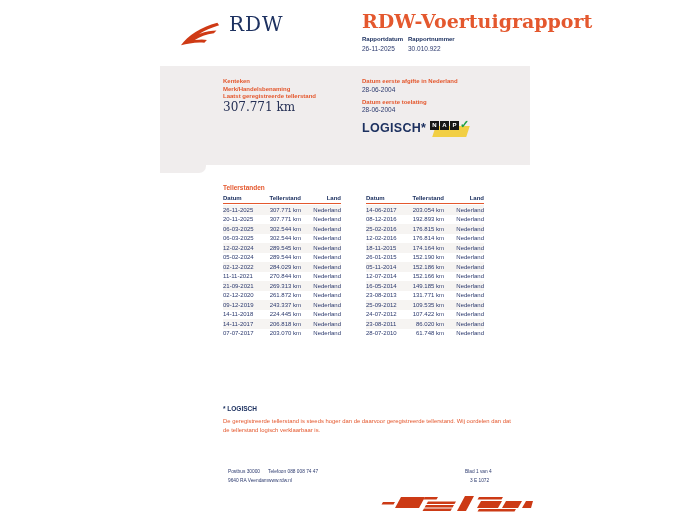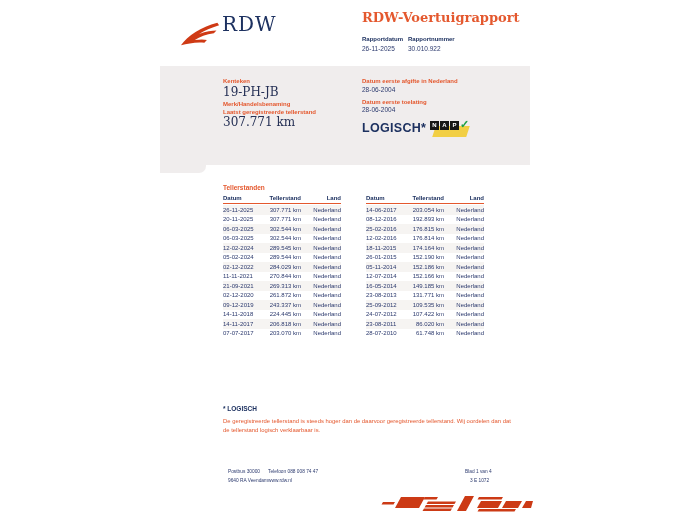--- a/index.html
+++ b/index.html
@@ -7,31 +7,31 @@
   body {
     position: relative;
     background: #ffffff;
     font-family: "Liberation Sans", sans-serif;
     color: #2c3a6e;
     overflow: hidden;
   }
   .abs { position: absolute; }
 
   
-  .brand { left: 178px; top: 14px; display: flex; }
+  .brand { left: 178px; top: 14px; display: flex; gap: 7px; }
   .brand svg { margin-top: 7px; }
   .brand-text {
     font-family: "DejaVu Serif", serif;
     font-size: 20px; line-height: 20px;
     color: #1d3160; letter-spacing: 1px;
   }
   .title {
     left: 362px; top: 10px;
     font-family: "DejaVu Serif", serif;
-    font-weight: bold; font-size: 13px;
+    font-weight: bold; font-size: 19px;
     color: #e4582e;
   }
   .meta { left: 362px; top: 36px; display: flex; }
   .meta-item { width: 46px; }
   .meta-item + .meta-item { width: auto; }
   .slabel { font-size: 6px; font-weight: bold; color: #1d3160; margin-bottom: 2.5px; white-space: nowrap; }
   .sval { font-size: 6.5px; color: #2c3a6e; white-space: nowrap; }
 
   
   .panel { left: 160px; top: 66px; width: 370px; height: 99px; background: #f0eded; }
@@ -110,21 +110,20 @@
     <div class="slabel">Rapportnummer</div>
     <div class="sval">30.010.922</div>
   </div>
 </div>
 
 <div class="abs panel"></div>
 <div class="abs panel-tab"></div>
 
 <div class="abs panel-left">
   <div class="flabel">Kenteken</div>
-  <div class="bigval">19-PH-JB</div>
   <div class="flabel">Merk/Handelsbenaming</div>
   <div class="flabel">Laatst geregistreerde tellerstand</div>
   <div class="bigval">307.771 km</div>
 </div>
 
 <div class="abs panel-right">
   <div class="flabel">Datum eerste afgifte in Nederland</div>
   <div class="pr-val">28-06-2004</div>
   <div class="flabel">Datum eerste toelating</div>
   <div class="pr-val">28-06-2004</div>

